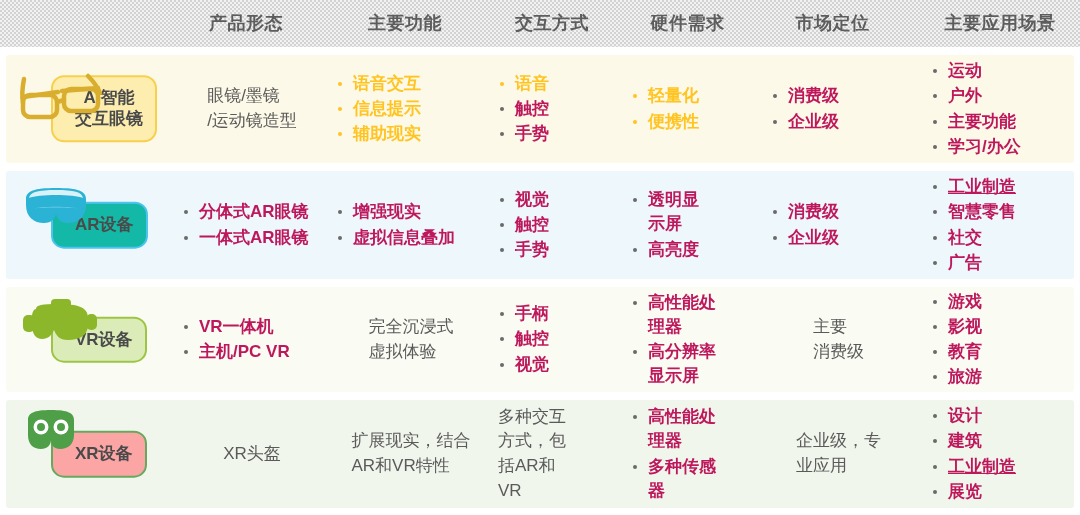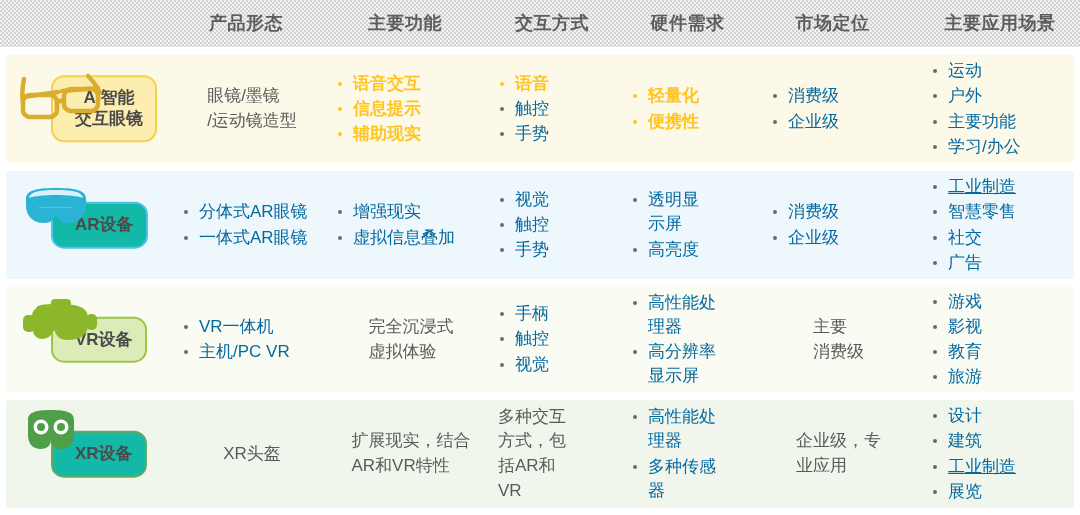--- a/index.html
+++ b/index.html
@@ -80,21 +80,21 @@
     text-align: center;
     font-weight: bold;
     font-size: 17px;
     color: #4a4a4a;
     line-height: 1.22;
     box-sizing: border-box;
   }
   .chip-ai { background: #fdeeb0; border-color: #f7d14d; }
   .chip-ar { background: #14b8a6; border-color: #4fc3ef; }
   .chip-vr { background: #dcecb9; border-color: #9dc545; }
-  .chip-xr { background: #14b8a6; border-color: #66a95c; }
+  .chip-xr { background: #fca5a5; border-color: #66a95c; }
 
   .device-icon {
     position: absolute;
     left: 8px;
     z-index: 3;
   }
   .icon-ai { top: 16px; }
   .icon-ar { top: 14px; }
   .icon-vr { top: 10px; }
   .icon-xr { top: 8px; }
@@ -123,23 +123,24 @@
 
   ul.bullets {
     margin: 0;
     padding: 0;
     list-style: none;
   }
   ul.bullets li {
     position: relative;
     padding-left: 17px;
     font-size: 17px;
-    color: #0369a1;
+    color: #be185d;
     line-height: 1.42;
     margin: 1px 0;
+    font-weight: bold;
   }
   ul.bullets li::before {
     content: "";
     position: absolute;
     left: 2px;
     top: 10px;
     width: 4px;
     height: 4px;
     border-radius: 50%;
     background: #6a6a6a;

